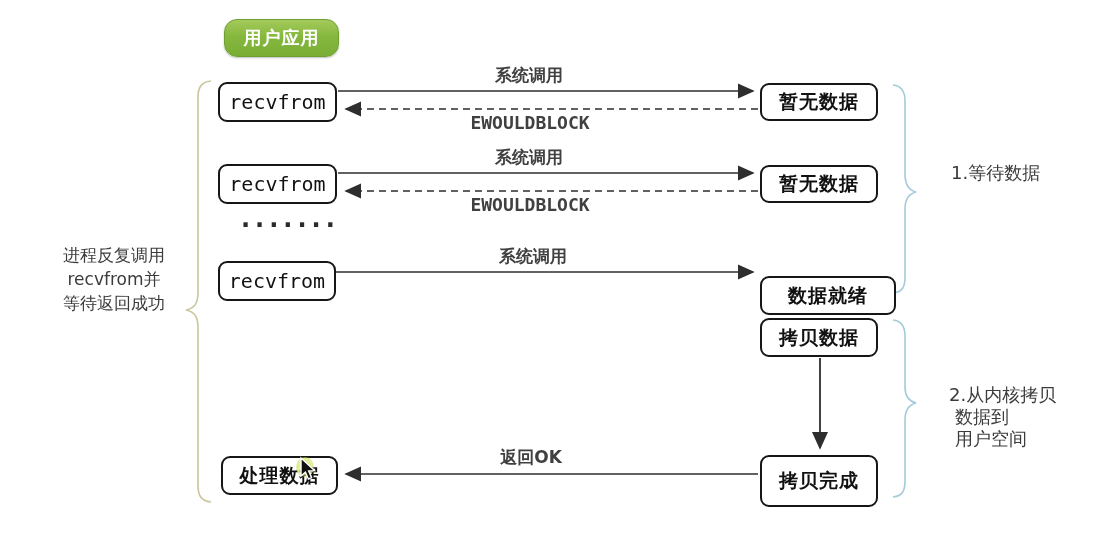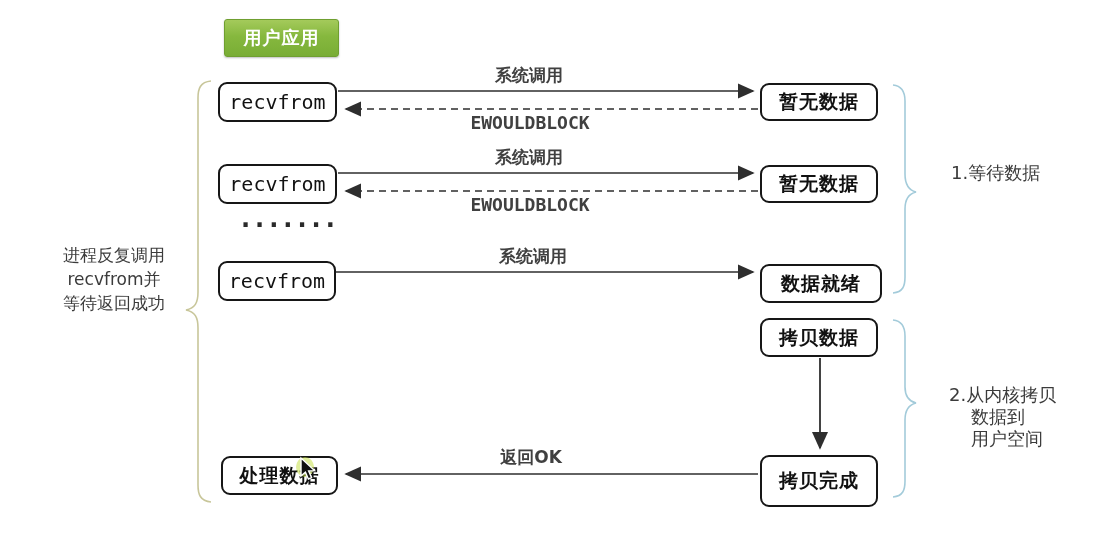--- a/index.html
+++ b/index.html
@@ -3,21 +3,21 @@
 <meta charset="utf-8">
 <style>
   html,body{margin:0;padding:0;background:#fff;}
   .canvas{
     position:relative;width:1117px;height:544px;background:#fff;overflow:hidden;
     font-family:"DejaVu Sans","Liberation Sans",sans-serif;
   }
   svg.overlay{position:absolute;left:0;top:0;width:1117px;height:544px;pointer-events:none;}
   .hdr{
     position:absolute;display:flex;align-items:center;justify-content:center;
-    color:#fff;font-size:18px;font-weight:bold;border-radius:3px;
+    color:#fff;font-size:18px;font-weight:bold;border-radius:13px;
     box-shadow:0 1px 2px rgba(0,0,0,.25);letter-spacing:1px;
   }
   .hdr.green{left:224px;top:19px;width:113px;height:36px;
     background:linear-gradient(180deg,#a4ca5b 0%,#86b83e 45%,#79ad35 100%);
     border:1px solid #6f9f30;}
   .hdr.blue{left:762px;top:20px;width:117px;height:36px;
     background:linear-gradient(180deg,#4ab5d4 0%,#2aa4c8 45%,#1e93b9 100%);
     border:1px solid #1a85ad;}
   .node{
     position:absolute;display:flex;align-items:center;justify-content:center;
@@ -33,21 +33,21 @@
   .arrow-label.mono{font-family:"DejaVu Sans Mono","Liberation Mono",monospace;font-weight:600;font-size:18px;}
   .ellipsis{
     position:absolute;left:241px;top:211px;color:#2a2a2a;font-size:24px;
     letter-spacing:5px;font-weight:bold;
   }
   .left-note{
     position:absolute;left:63px;top:243px;color:#3b3b3b;font-size:17px;
     line-height:24px;white-space:nowrap;text-align:center;
   }
   .annot{position:absolute;color:#3b3b3b;font-size:18px;white-space:nowrap;line-height:22px;}
-  .annot .ind{margin-left:22px;}
+  .annot .ind{margin-left:6px;}
   #step1{left:951px;top:162px;}
   #step2{left:949px;top:384px;}
   .cursor{position:absolute;left:294px;top:455px;width:26px;height:28px;}
 </style>
 </head>
 <body>
 
 <div class="canvas">
 
   <svg class="overlay">
@@ -78,21 +78,21 @@
 
   <div class="hdr green">用户应用</div>
 
   <div class="node mono" style="left:218px;top:82px;width:119px;height:40px;">recvfrom</div>
   <div class="node mono" style="left:218px;top:164px;width:119px;height:40px;">recvfrom</div>
   <div class="node mono" style="left:218px;top:261px;width:118px;height:40px;">recvfrom</div>
   <div class="node cjk" style="left:221px;top:456px;width:117px;height:39px;">处理数据</div>
 
   <div class="node cjk" style="left:760px;top:83px;width:118px;height:38px;">暂无数据</div>
   <div class="node cjk" style="left:760px;top:165px;width:118px;height:38px;">暂无数据</div>
-  <div class="node cjk" style="left:760px;top:264px;width:122px;height:39px;">数据就绪</div>
+  <div class="node cjk" style="left:760px;top:276px;width:136px;height:39px;">数据就绪</div>
   <div class="node cjk" style="left:760px;top:318px;width:118px;height:39px;">拷贝数据</div>
   <div class="node cjk" style="left:760px;top:455px;width:118px;height:52px;">拷贝完成</div>
 
   <div class="arrow-label" style="left:529px;top:64px;">系统调用</div>
   <div class="arrow-label mono" style="left:530px;top:112px;">EWOULDBLOCK</div>
   <div class="arrow-label" style="left:529px;top:146px;">系统调用</div>
   <div class="arrow-label mono" style="left:530px;top:194px;">EWOULDBLOCK</div>
   <div class="arrow-label" style="left:533px;top:245px;">系统调用</div>
   <div class="arrow-label" style="left:531px;top:446px;">返回OK</div>
 

